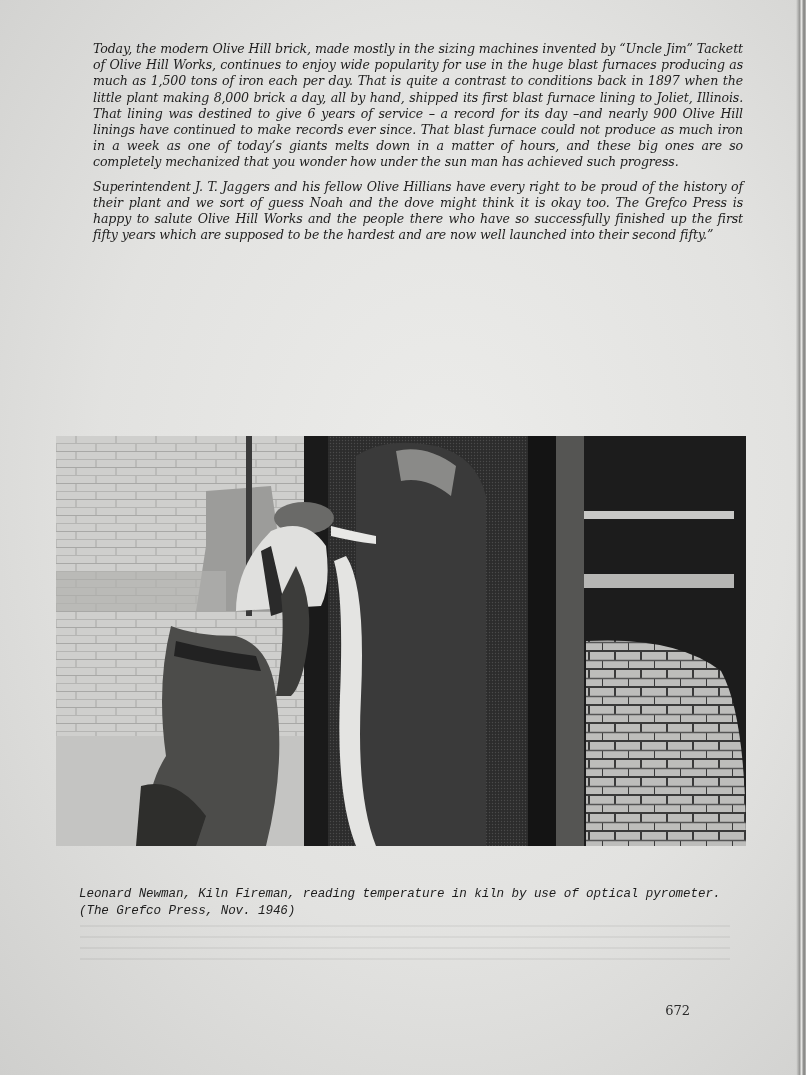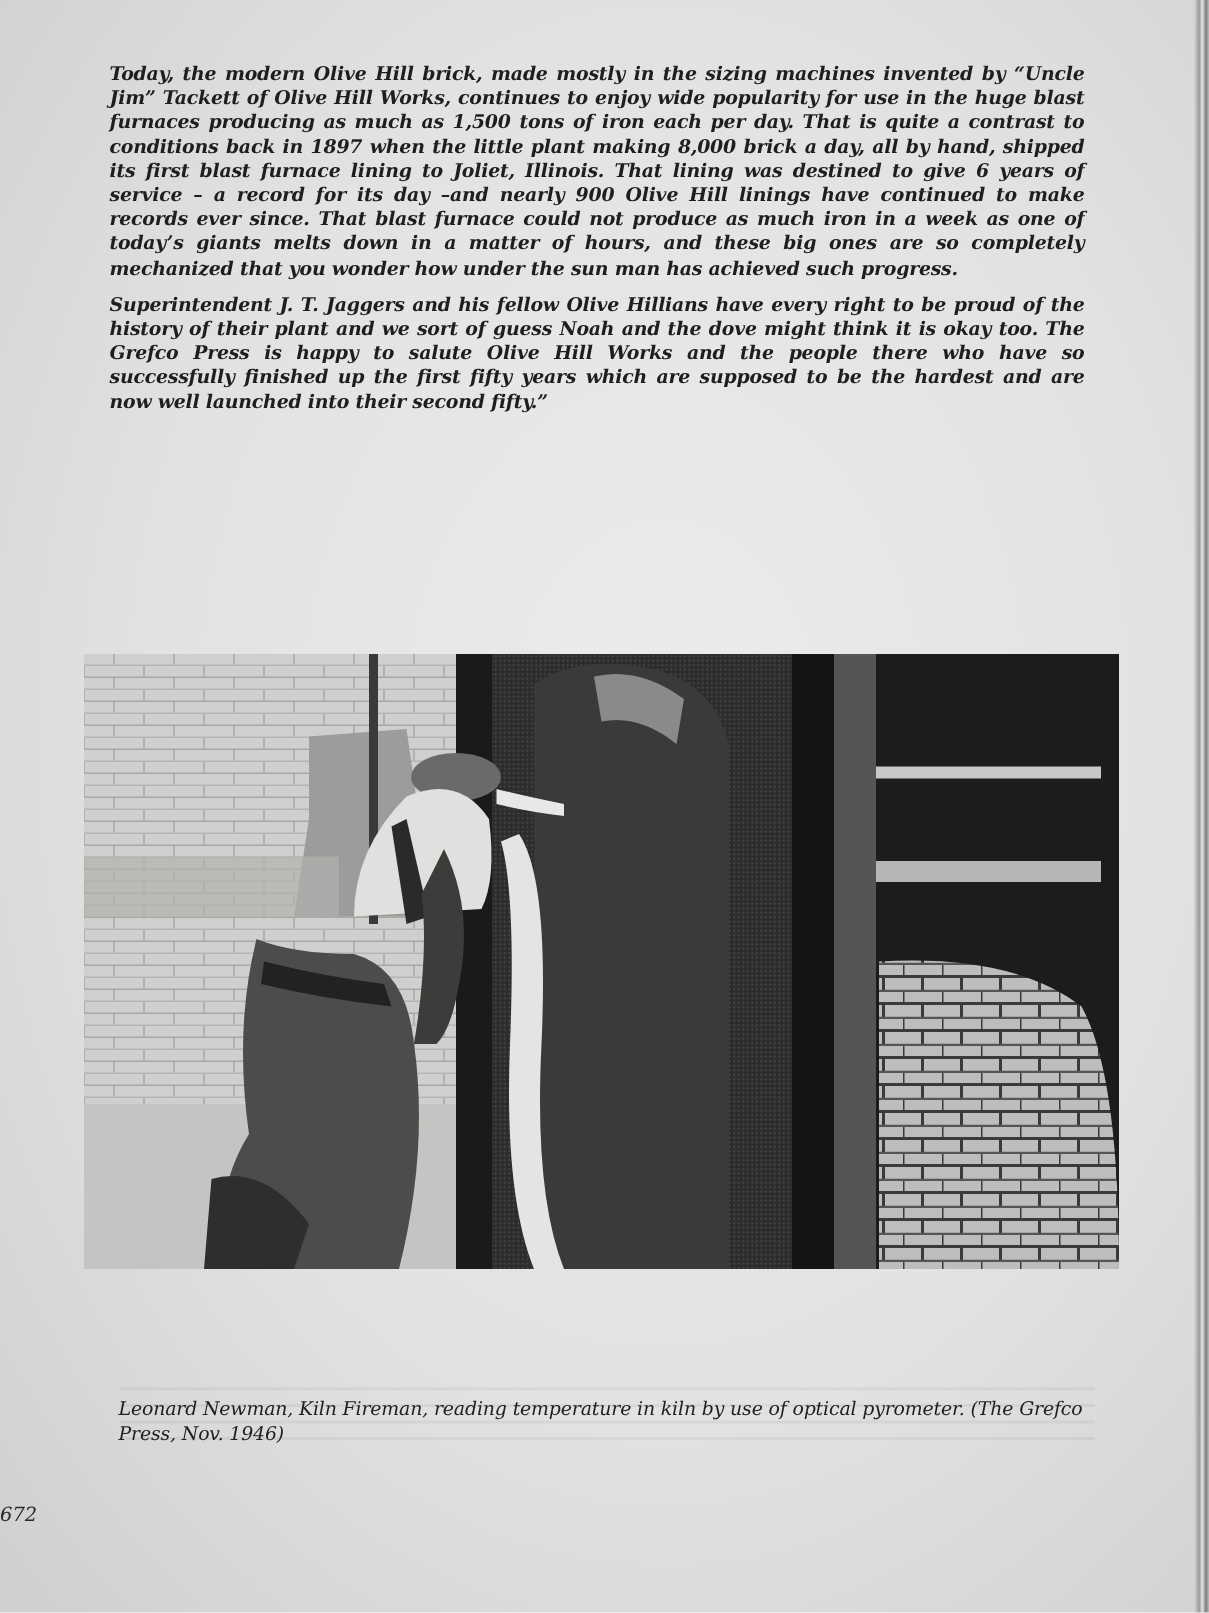--- a/index.html
+++ b/index.html
@@ -18,62 +18,61 @@
     .page-edge {
       position: absolute;
       top: 0;
       right: 0;
       width: 10px;
       height: 1075px;
       background: linear-gradient(to right, #d8d8d6 0%, #9a9a98 35%, #e4e4e2 55%, #7c7c7a 80%, #bdbdbb 100%);
     }
     .body-text {
       position: absolute;
-      left: 73px;
+      left: 93px;
       top: 41px;
       width: 650px;
       font-style: italic;
       font-size: 12.6px;
       line-height: 16.2px;
       letter-spacing: -0.15px;
       text-align: justify;
-      font-weight: bold;
     }
     .body-text p {
       margin: 0 0 8px 0;
     }
     .photo {
       position: absolute;
       left: 56px;
       top: 436px;
       width: 690px;
       height: 410px;
       overflow: hidden;
       background: #6a6a6a;
     }
     .photo svg {
       display: block;
     }
     .caption {
       position: absolute;
       left: 79px;
-      top: 930px;
+      top: 886px;
       width: 660px;
       font-style: italic;
       font-size: 12.6px;
       line-height: 17px;
       letter-spacing: -0.1px;
+      font-family: Liberation Mono, monospace;
     }
     .page-number {
       position: absolute;
       left: 0;
       width: 690px;
       top: 1003px;
-      text-align: left;
-      font-style: italic;
+      text-align: right;
       font-size: 13px;
       color: #2a2a2a;
     }
     .bleed {
       position: absolute;
       left: 80px;
       top: 925px;
       width: 650px;
       height: 50px;
       opacity: 0.06;

